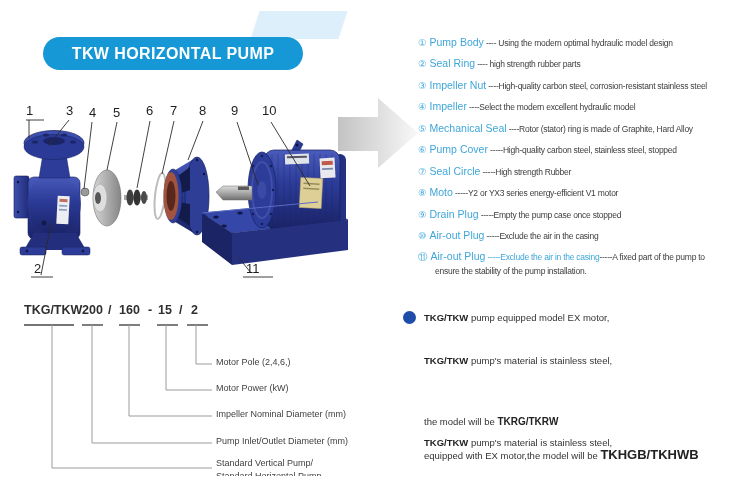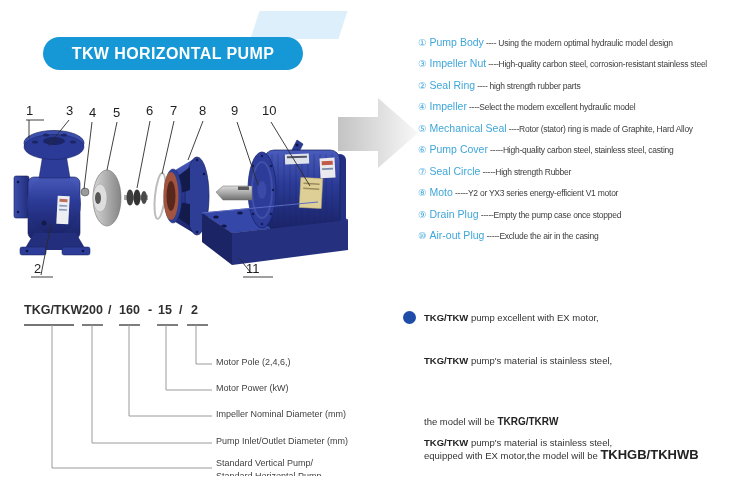--- a/index.html
+++ b/index.html
@@ -208,29 +208,30 @@
     <span class="dnum" style="left:146px;top:104px">6</span>
     <span class="dnum" style="left:170px;top:104px">7</span>
     <span class="dnum" style="left:199px;top:104px">8</span>
     <span class="dnum" style="left:231px;top:104px">9</span>
     <span class="dnum" style="left:262px;top:104px">10</span>
     <span class="dnum" style="left:246px;top:262px">11</span>
   </div>
 
   <div class="plist">
     <div class="plist-row"><span class="pnum">①</span><span class="pname">Pump Body</span><span class="pdesc"> ---- Using the modern optimal hydraulic model design</span></div>
+    <div class="plist-row"><span class="pnum">②</span><span class="pname">Seal Ring</span><span class="pdesc"> ---- high strength rubber parts</span></div>
     <div class="plist-row"><span class="pnum">③</span><span class="pname">Impeller Nut</span><span class="pdesc"> ----High-quality carbon steel, corrosion-resistant stainless steel</span></div>
-    <div class="plist-row"><span class="pnum">②</span><span class="pname">Seal Ring</span><span class="pdesc"> ---- high strength rubber parts</span></div>
     <div class="plist-row"><span class="pnum">④</span><span class="pname">Impeller</span><span class="pdesc"> ----Select the modern excellent hydraulic model</span></div>
     <div class="plist-row"><span class="pnum">⑤</span><span class="pname">Mechanical Seal</span><span class="pdesc"> ----Rotor (stator) ring is made of Graphite, Hard Alloy</span></div>
-    <div class="plist-row"><span class="pnum">⑥</span><span class="pname">Pump Cover</span><span class="pdesc"> -----High-quality carbon steel, stainless steel, casting</span></div>
+    <div class="plist-row"><span class="pnum">⑥</span><span class="pname">Pump Cover</span><span class="pdesc"> -----High-quality carbon steel, stainless steel, stopped</span></div>
     <div class="plist-row"><span class="pnum">⑦</span><span class="pname">Seal Circle</span><span class="pdesc"> -----High strength Rubber</span></div>
     <div class="plist-row"><span class="pnum">⑧</span><span class="pname">Moto</span><span class="pdesc"> -----Y2 or YX3 series energy-efficient V1 motor</span></div>
     <div class="plist-row"><span class="pnum">⑨</span><span class="pname">Drain Plug</span><span class="pdesc"> -----Empty the pump case once stopped</span></div>
     <div class="plist-row"><span class="pnum">⑩</span><span class="pname">Air-out Plug</span><span class="pdesc"> -----Exclude the air in the casing</span></div>
+    <div class="plist-row"><span class="pnum">⑪</span><span class="pname">Air-out Plug</span><span class="pnamesm"> -----Exclude the air in the casing</span><span class="pdesc">-----A fixed part of the pump to</span><span class="pdesc2">ensure the stability of the pump installation.</span></div>
   </div>
 
   <div>
     <span class="seg" style="left:24px">TKG/TKW</span>
     <span class="seg" style="left:82px">200</span>
     <span class="seg" style="left:108px">/</span>
     <span class="seg" style="left:119px">160</span>
     <span class="seg" style="left:148px">-</span>
     <span class="seg" style="left:158px">15</span>
     <span class="seg" style="left:179px">/</span>
@@ -258,20 +259,20 @@
     <span class="mlabel" style="top:357px">Motor Pole (2,4,6,)</span>
     <span class="mlabel" style="top:383px">Motor Power  (kW)</span>
     <span class="mlabel" style="top:409px">Impeller Nominal Diameter (mm)</span>
     <span class="mlabel" style="top:436px">Pump Inlet/Outlet Diameter (mm)</span>
     <span class="mlabel" style="top:458px">Standard Vertical Pump/</span>
     <span class="mlabel" style="top:471px">Standard  Horizontal Pump</span>
   </div>
 
   <div class="notes">
     <div class="note-dot"></div>
-    <div class="note-line" style="top:6px"><span class="nb">TKG/TKW</span><span> pump excellent with EX motor,</span><span class="nm"></span></div>
+    <div class="note-line" style="top:6px"><span class="nb">TKG/TKW</span><span> pump equipped model EX motor,</span><span class="nm"></span></div>
     <div class="note-line" style="top:49px"><span class="nb">TKG/TKW</span><span> pump's material is stainless steel,</span><span class="nm"></span></div>
     <div class="note-line" style="top:110px"><span class="nb"></span><span>the model will be </span><span class="nm">TKRG/TKRW</span></div>
     <div class="note-line" style="top:131px"><span class="nb">TKG/TKW</span><span> pump's material is stainless steel,</span><span class="nm"></span></div>
     <div class="note-line" style="top:143px"><span class="nb"></span><span>equipped with EX motor,the model will be </span><span class="nm big">TKHGB/TKHWB</span></div>
   </div>
 
 </div>
 
 </body></html>

